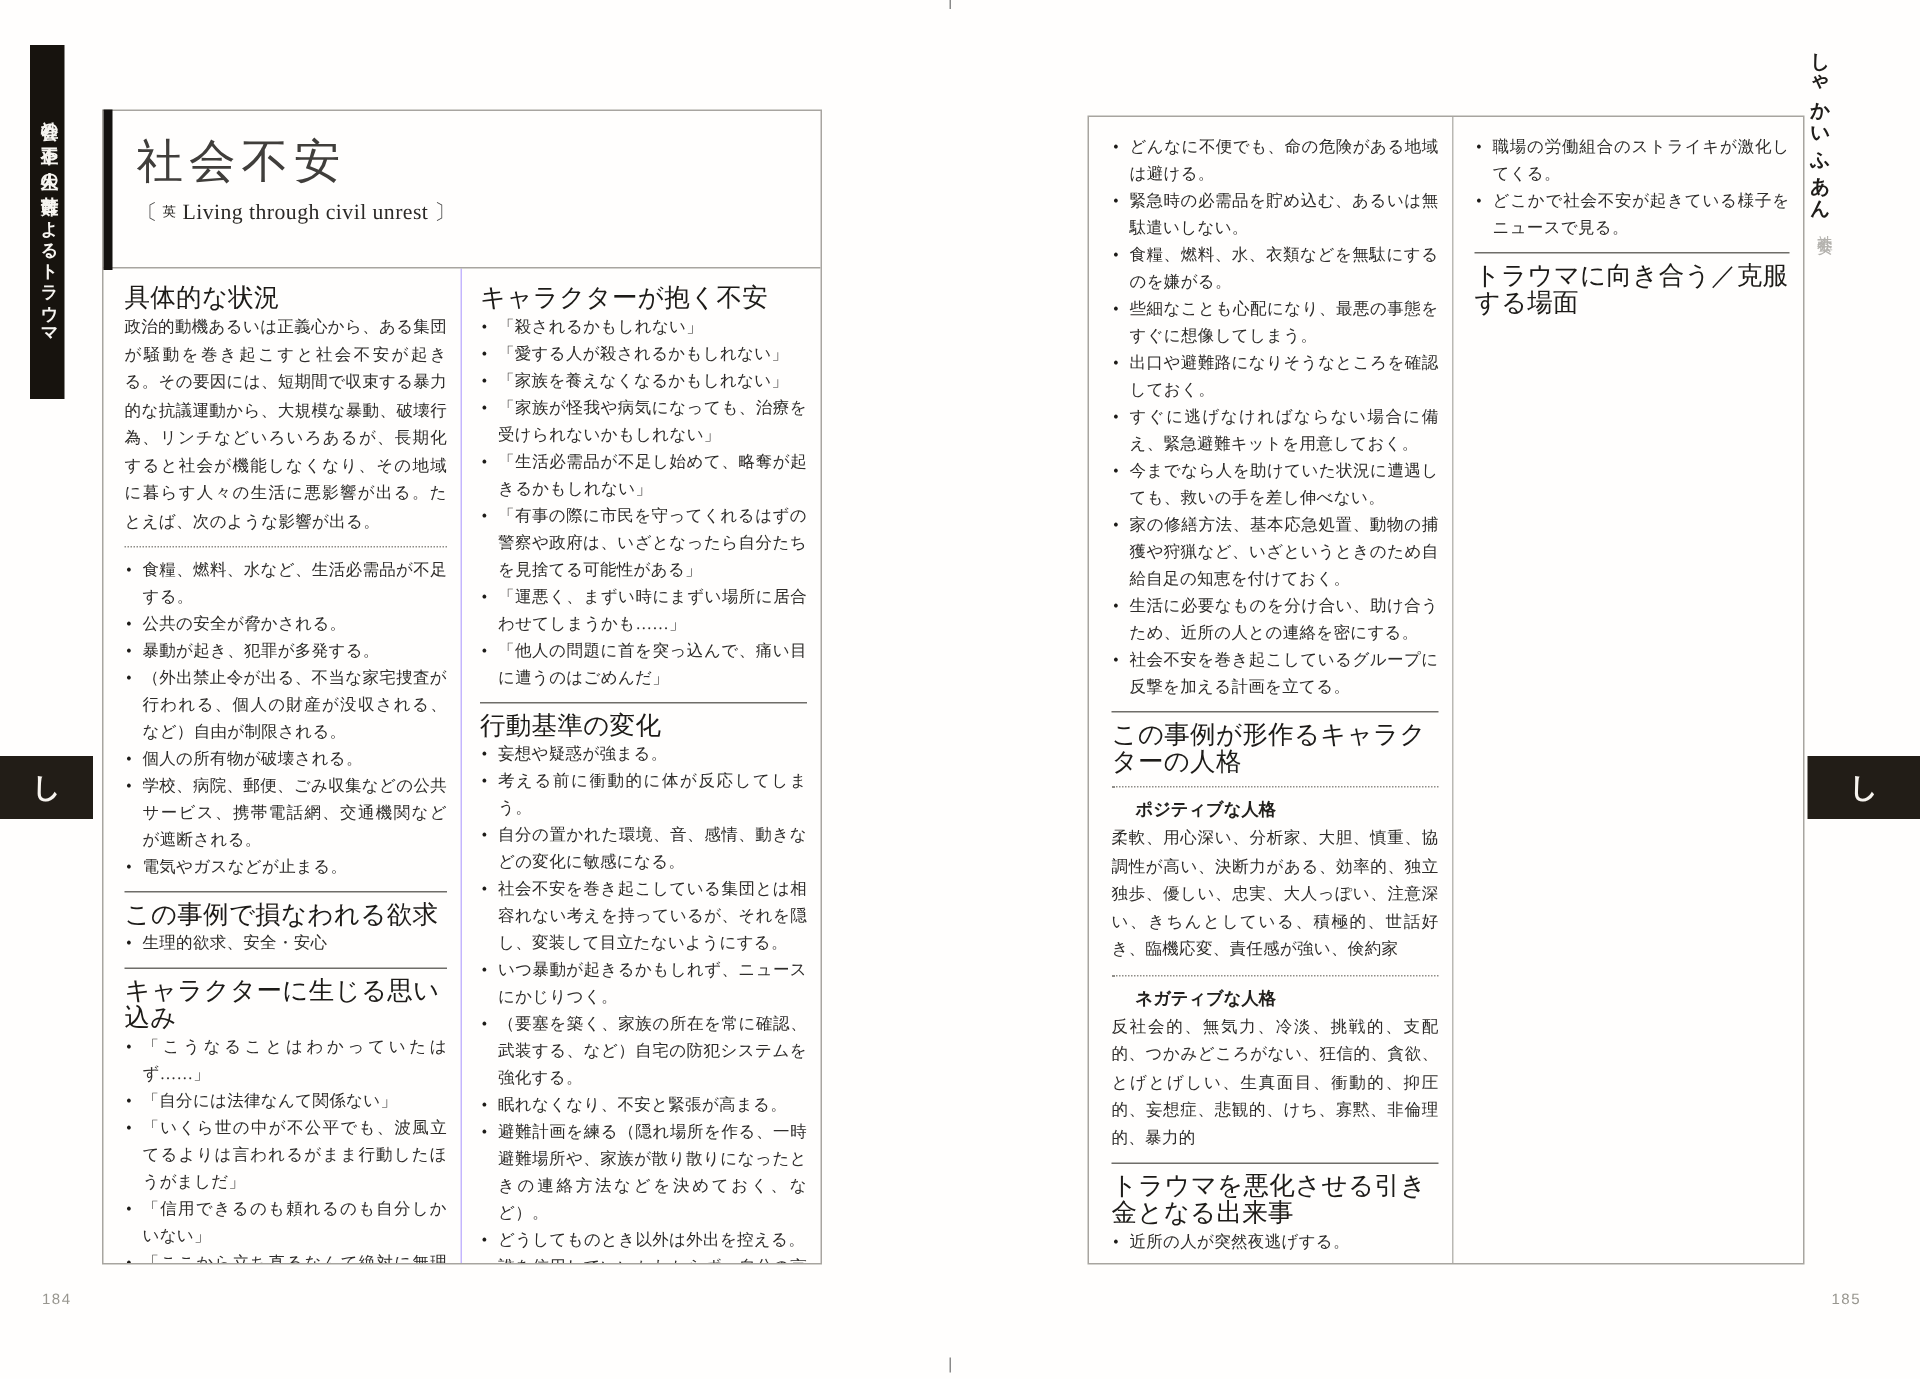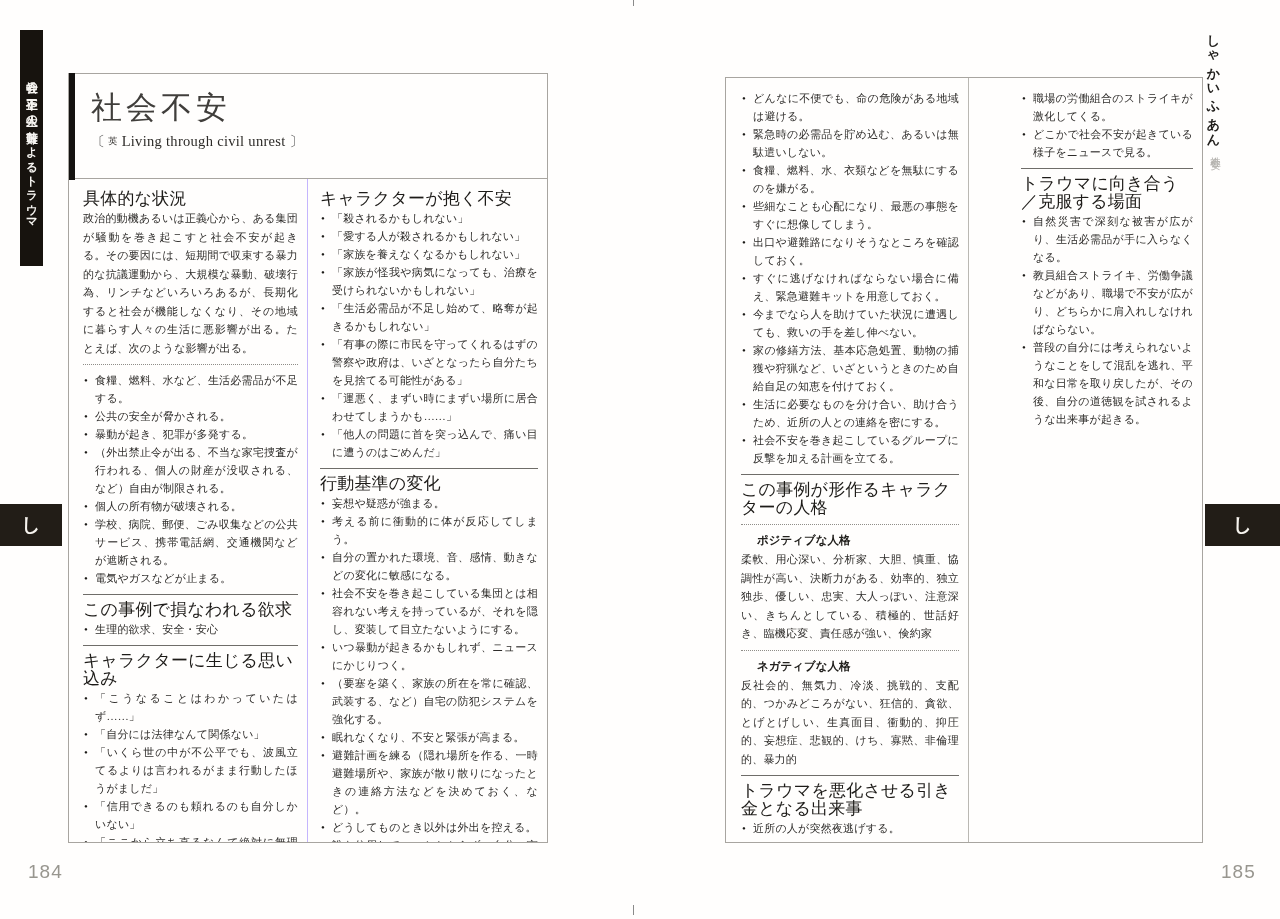--- a/index.html
+++ b/index.html
@@ -40,21 +40,21 @@
   }
   .edge-reading {
     font-family:"Liberation Sans","DejaVu Sans",sans-serif;
     font-weight:bold; font-size:13px; color:#1f1d1a; letter-spacing:1.5px;
   }
   .edge-title { font-size:10.5px; color:#b4b2ae; letter-spacing:1px; }
 
   .page-number {
     position:absolute; top:861px; color:#98968f;
     font-family:"Liberation Sans","DejaVu Sans",sans-serif;
-    font-size:19px; letter-spacing:1px;
+    font-size:10px; letter-spacing:1px;
   }
   .pn-left { left:28px; }
   .pn-right { left:1221px; }
 
   
   .page-box { position:absolute; border:1px solid #a8a5a0; background:#fffefd; }
   .left-box  { left:68px; top:73px; width:480px; height:770px; }
   .right-box { left:725px; top:77px; width:478px; height:766px; }
 
   .title-block {
@@ -67,21 +67,21 @@
   }
   .entry-subtitle { margin-top:7px; font-size:14.5px; color:#2c2a27; letter-spacing:0.3px; }
   .entry-subtitle .bracket { font-size:14px; color:#444; }
   .entry-subtitle .lang { font-size:9px; margin:0 4px 0 3px; position:relative; top:-2px; }
   .entry-subtitle .en { font-weight:normal; }
 
   .columns { display:flex; height:calc(100% - 105px); }
   .col { padding:11px 9px 0 14px; font-size:11px; line-height:18px; overflow:hidden; }
   .left-box  .col-1 { width:239px; border-right:1px solid #c4b5fd; }
   .left-box  .col-2 { flex:1; padding-left:12px; }
-  .right-box .columns { height:100%;gap:38px; }
+  .right-box .columns { height:100%; }
   .right-box .col-1 { width:243px; border-right:1px solid #bab8b3; padding-left:15px; }
   .right-box .col-2 { flex:1; padding-left:14px; }
 
   
   h2.sec {
     font-family:"Liberation Sans","DejaVu Sans",sans-serif;
     font-size:17px; font-weight:normal; color:#1d1b18;
     line-height:18px; margin:0 0 1px 0; letter-spacing:0.2px;
   }
   h3.sub {
@@ -231,23 +231,17 @@
       </div>
 
       <div class="col col-2">
         <ul class="blist">
 
         <li><span>職場の労働組合のストライキが激化してくる。</span></li>
             <li><span>どこかで社会不安が起きている様子をニュースで見る。</span></li>
           </ul>
         <div class="sep-solid"></div>
         <h2 class="sec">トラウマに向き合う／克服する場面</h2>
-        <ul class="blist">
-
-        <li><span>自然災害で深刻な被害が広がり、生活必需品が手に入らなくなる。</span></li>
-            <li><span>教員組合ストライキ、労働争議などがあり、職場で不安が広がり、どちらかに肩入れしなければならない。</span></li>
-            <li><span>普段の自分には考えられないようなことをして混乱を逃れ、平和な日常を取り戻したが、その後、自分の道徳観を試されるような出来事が起きる。</span></li>
-          </ul>
       </div>
     </div>
   </div>
 
 </div>
 
 </body></html>

